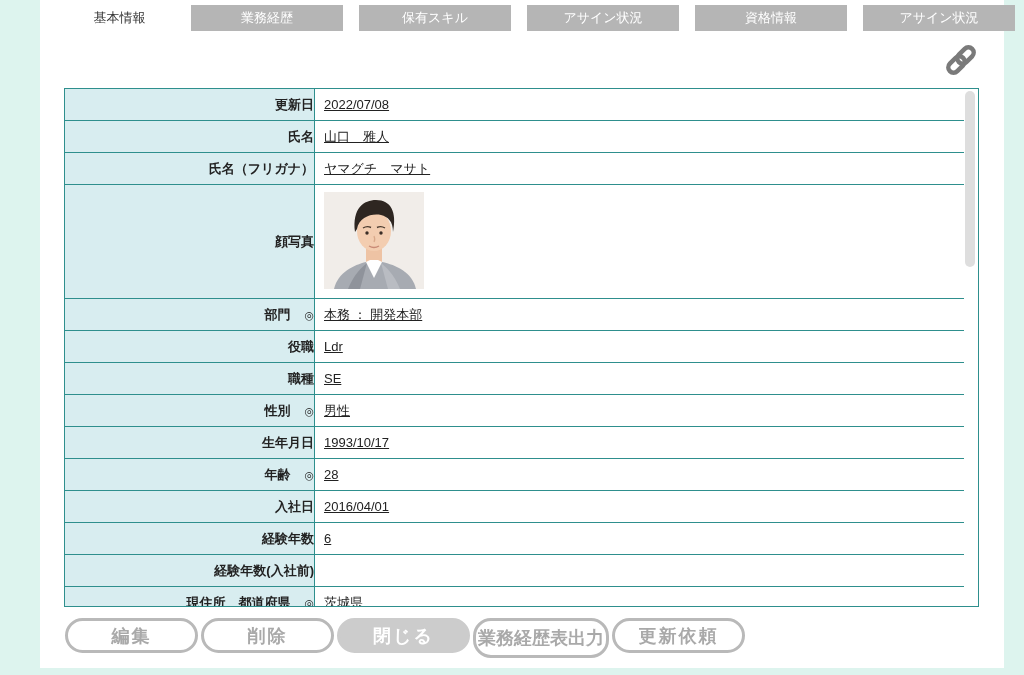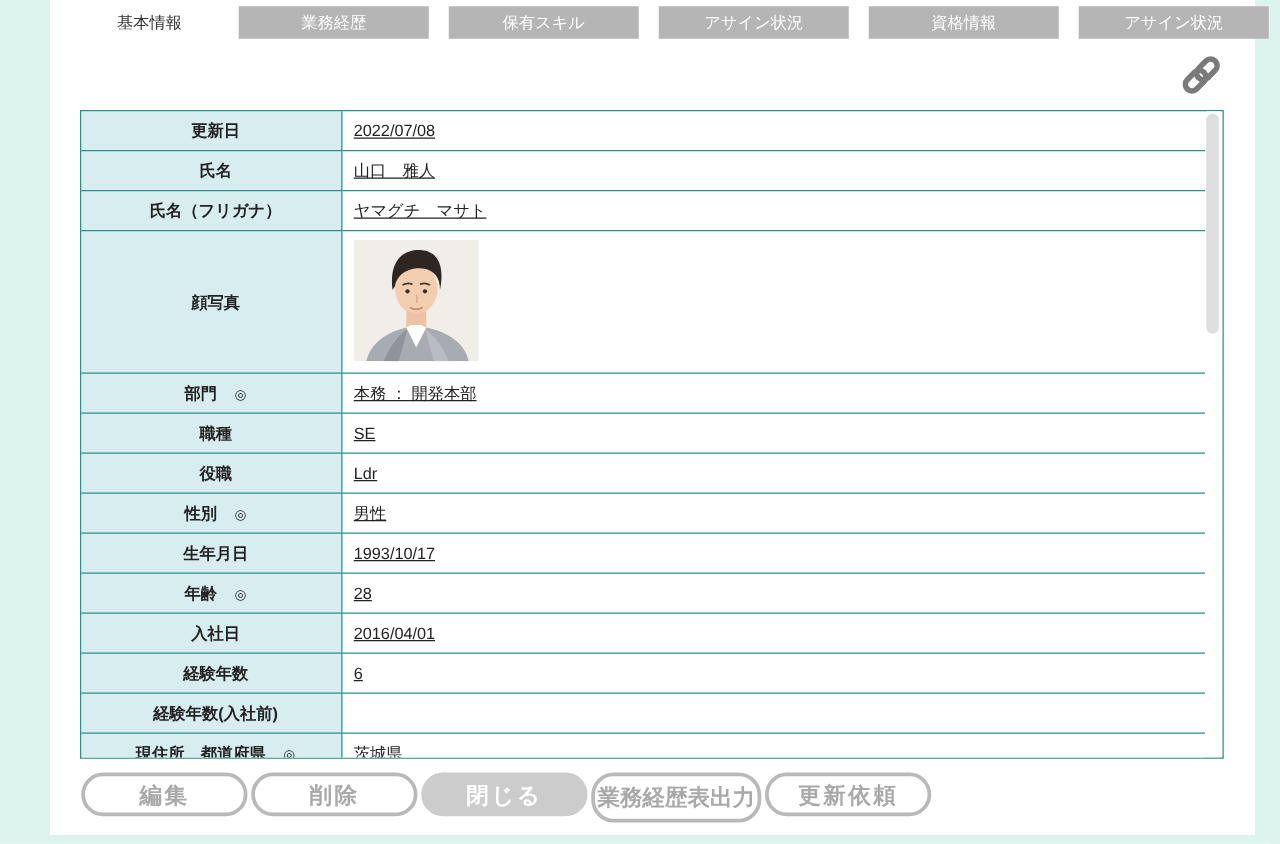--- a/index.html
+++ b/index.html
@@ -24,21 +24,21 @@
   .tab-stub{width:9px; height:26px; background:#9f9f9f;}
 
   
   .link-icon{position:absolute; left:903px; top:42px; width:36px; height:36px;}
 
   
   .table-wrap{position:absolute; left:24px; top:88px; width:915px; height:519px;
               border:1px solid var(--teal); background:#fff; overflow:hidden;}
   table.info{border-collapse:collapse; table-layout:fixed; width:901px; margin:-1px 0 0 -1px;}
   table.info th, table.info td{border:1px solid var(--teal); font-size:13px; vertical-align:middle;}
-  table.info th{width:209px; background:var(--label-bg); text-align:center; font-weight:bold;
+  table.info th{width:250px; background:var(--label-bg); text-align:right; font-weight:bold;
                 padding-left:7px; color:var(--text);}
   table.info td{padding-left:9px; background:#fff;text-decoration:underline;}
   tr.row{height:32px;}
   tr.row.photo-row{height:110px;}
   .marker{font-size:11px; margin-left:14px;}
   .photo-cell{padding:7px 0 6px 9px !important;}
 
   
   .scrollbar-track{position:absolute; right:2px; top:0; width:12px; height:517px; background:#fff;}
   .scrollbar-thumb{position:absolute; right:1px; top:2px; width:10px; height:176px;
@@ -112,26 +112,26 @@
     <path d="M50 44 q1.5 4 0 6" stroke="#d9a98a" stroke-width="1.2" fill="none"></path>
     <path d="M45 54 q5 3 10 0" stroke="#c98b76" stroke-width="1.4" fill="none"></path>
   </svg>
 </td>
           </tr>
           <tr class="row">
             <th><span>部門</span><span class="marker">◎</span></th>
             <td>本務 ： 開発本部</td>
           </tr>
           <tr class="row">
+            <th><span>役職</span></th>
+            <td>Ldr</td>
+          </tr>
+          <tr class="row">
             <th><span>職種</span></th>
             <td>SE</td>
-          </tr>
-          <tr class="row">
-            <th><span>役職</span></th>
-            <td>Ldr</td>
           </tr>
           <tr class="row">
             <th><span>性別</span><span class="marker">◎</span></th>
             <td>男性</td>
           </tr>
           <tr class="row">
             <th><span>生年月日</span></th>
             <td>1993/10/17</td>
           </tr>
           <tr class="row">

